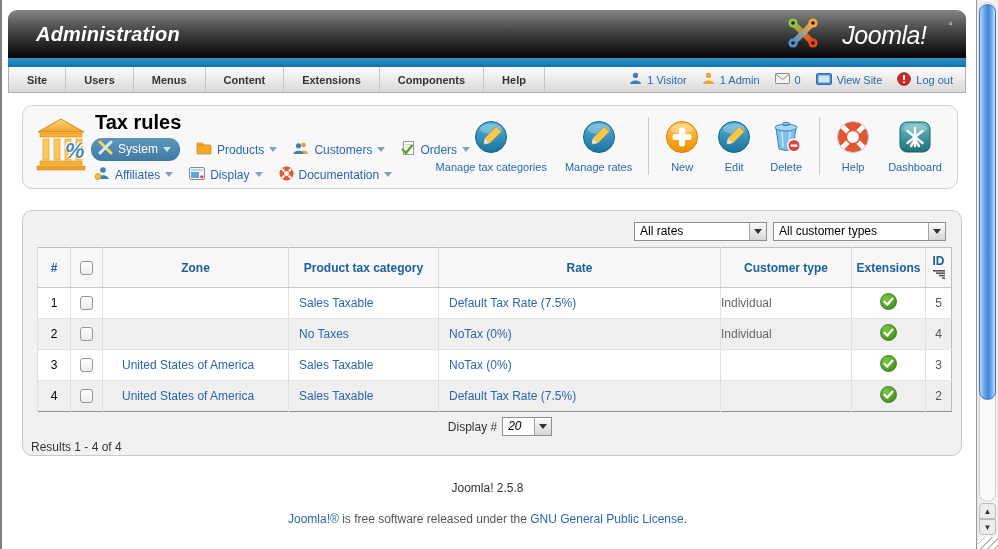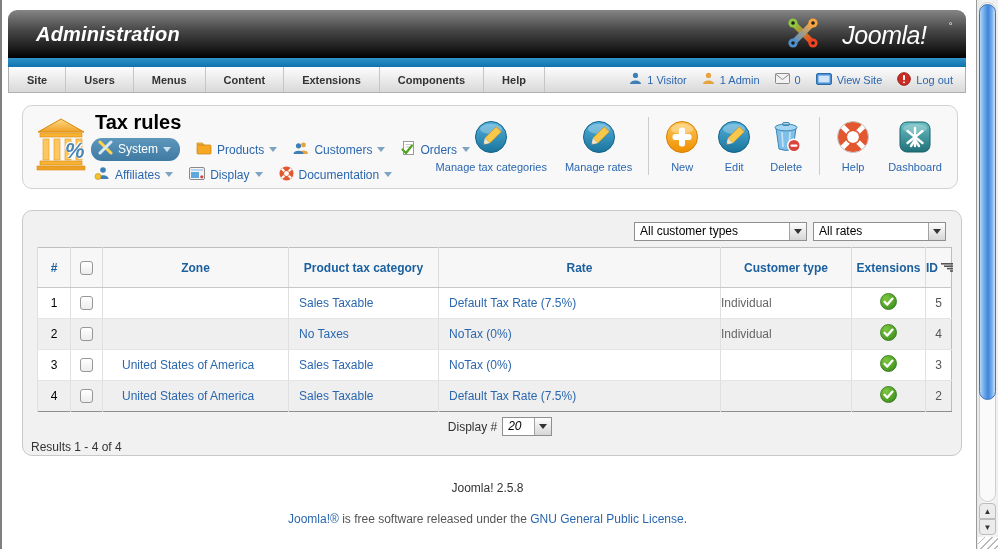--- a/index.html
+++ b/index.html
@@ -70,21 +70,21 @@
   table.grid td { height:31px; font-size:12px; border-left:1px solid #e0e0e0; border-top:1px solid #e4e4e4; }
   table.grid tr.alt td { background:#efefef; }
   td.c, th.c { text-align:center; }
   td.link-cell { padding-left:10px; }
   td.zone-cell { padding-left:19px; }
   a.cell-link { color:#2b67af; text-decoration:none; }
   td.gray { color:#666; padding-left:0; }
   td.idv { color:#555; text-align:center; }
   .cbx { display:inline-block; width:13px; height:14px; border:1px solid #979797; border-radius:3px;
          background:linear-gradient(180deg,#fff,#ececec); vertical-align:middle; }
-  .id-head { display:flex; flex-direction:row; align-items:center; line-height:12px; gap:2px; }
+  .id-head { display:flex; flex-direction:column; align-items:center; line-height:12px; gap:2px; }
 
   .pager { position:absolute; left:8px; top:206px; width:100%; text-align:left; font-size:12px; color:#333; }
   .pager-row1 { display:flex; align-items:center; justify-content:center; gap:5px; }
   .pager-row2 { margin-top:4px; }
 
   
   .version { position:absolute; left:0; top:481px; width:975px; text-align:center; font-size:12px; color:#333; }
   .license { position:absolute; left:0; top:512px; width:975px; text-align:center; font-size:12px; color:#555; }
   .license a { color:#2b67af; text-decoration:none; }
 
@@ -429,28 +429,28 @@
               </g>
             </svg>
         </span>
         <span class="lbl">Dashboard</span>
       </div>
     </div>
   </div>
 
   <div class="grid-panel">
     <div class="filters">
+      <div class="fake-select w-rate">
+        <span class="fs-value">All rates</span>
+        <span class="fs-btn">
+            <span class="arr"></span>
+          </span>
+      </div>
       <div class="fake-select w-cust">
         <span class="fs-value">All customer types</span>
-        <span class="fs-btn">
-            <span class="arr"></span>
-          </span>
-      </div>
-      <div class="fake-select w-rate">
-        <span class="fs-value">All rates</span>
         <span class="fs-btn">
             <span class="arr"></span>
           </span>
       </div>
     </div>
 
     <table class="grid">
       <colgroup>
         <col style="width:33px">
           <col style="width:32px">

